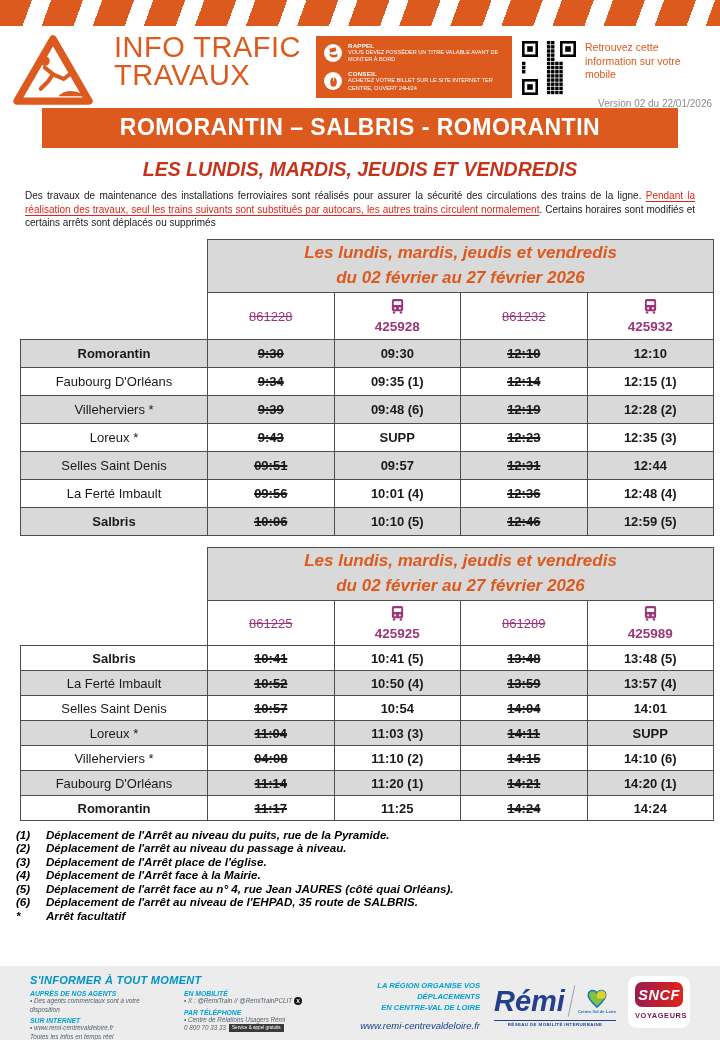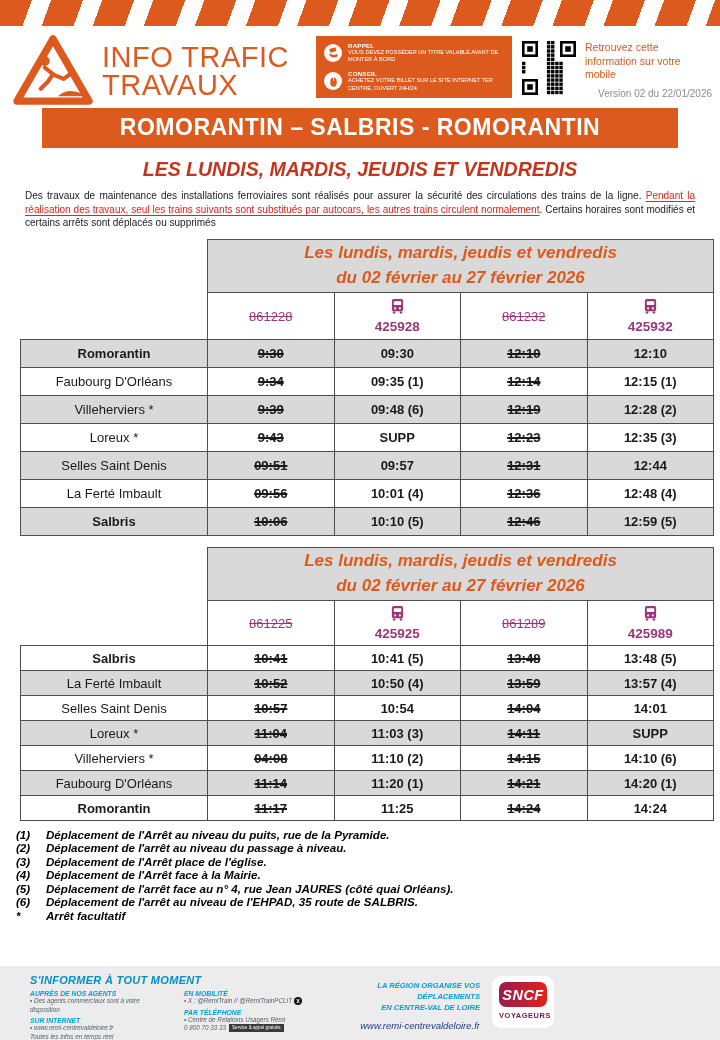--- a/index.html
+++ b/index.html
@@ -4,32 +4,32 @@
 <style>
   html,body{margin:0;padding:0;}
   body{
     width:720px;height:1040px;position:relative;overflow:hidden;
     background:#fff;font-family:"Liberation Sans",sans-serif;color:#1a1a1a;
   }
   
   .stripes{height:26px;background:repeating-linear-gradient(110deg,#DC5A1E 0 30px,#fff 30px 48px);}
   
   .header{position:relative;height:64px;margin-top:8px;}
-  .logo{position:absolute;left:12px;top:0;display:flex;align-items:center;gap:8px;}
+  .logo{position:absolute;left:12px;top:0;display:flex;gap:20px;}
   .logo-text{color:#DC5A1E;font-size:29px;line-height:0.95;letter-spacing:0.5px;font-weight:400;}
   .notice{position:absolute;left:316px;top:2px;width:196px;height:62px;background:#DC5A1E;color:#fff;
     padding:6px 8px;box-sizing:border-box;display:flex;flex-direction:column;justify-content:space-between;}
   .notice-row{display:flex;gap:6px;align-items:center;}
   .notice-icon{width:18px;height:18px;background:#fff;border-radius:50%;flex:0 0 18px;
     display:flex;align-items:center;justify-content:center;}
   .notice-label{font-size:6.2px;font-weight:bold;letter-spacing:0.2px;}
   .notice-text{font-size:5.6px;line-height:1.3;}
   .qr{position:absolute;left:521px;top:6px;width:56px;height:56px;}
   .qr-caption{position:absolute;left:585px;top:7px;width:100px;color:#DC5A1E;font-size:10.5px;line-height:1.3;}
-  .version{position:absolute;left:545px;top:54px;width:167px;color:#8c8c8c;font-size:10px;text-align:right;}
+  .version{position:absolute;left:545px;top:64px;width:167px;color:#8c8c8c;font-size:10px;text-align:right;}
   
   .banner{margin:10px 42px 0;background:#DC5A1E;color:#fff;font-weight:bold;font-size:23px;
     text-align:center;padding:6px 0 7px;letter-spacing:0.5px;}
   
   .period-title{margin-top:8px;text-align:center;color:#C5331B;font-weight:bold;font-style:italic;
     font-size:19.5px;line-height:1.4;}
   .intro{margin:6px 25px 0;font-size:10px;line-height:1.36;text-align:justify;}
   .intro .alert{color:#E2231A;text-decoration:underline;text-underline-offset:2px;}
   
   .tt-wrap1{margin:9px 0 0 20px;}
@@ -428,18 +428,34 @@
       </div>
     </div>
   </div>
 
   <div class="f-region">
     <div class="f-region-l">LA RÉGION ORGANISE VOS DÉPLACEMENTS</div>
     <div class="f-region-l">EN CENTRE-VAL DE LOIRE</div>
     <div class="f-region-url">www.remi-centrevaldeloire.fr</div>
   </div>
 
+  <div class="f-remi">
+    <div class="remi-main">
+      <div class="remi-row">
+        <span class="remi-text">Rémi</span>
+        <span class="remi-divider"></span>
+        <span class="remi-heart">
+          <svg viewBox="0 0 24 22" width="24" height="21">
+            <path d="M12 20 C4.5 13.5 1.5 9 3.2 5.4 C5 1.6 10 1.8 12 5.4 C14 1.8 19 1.6 20.8 5.4 C22.5 9 19.5 13.5 12 20 Z" fill="#7DC242" stroke="#1B75BB" stroke-width="1.6" stroke-linejoin="round"></path>
+            <path d="M12 5.4 C14 1.8 19 1.6 20.8 5.4 C21.6 7.1 21.2 9 20 11 L12 11 Z" fill="#F4D21F" opacity="0.85"></path>
+          </svg>
+          <span class="heart-label">Centre-Val de Loire</span>
+        </span>
+      </div>
+      <div class="remi-sub">RÉSEAU DE MOBILITÉ INTERURBAINE</div>
+    </div>
+  </div>
 
   <div class="f-sncf">
     <div class="sncf-box">SNCF</div>
     <div class="sncf-sub">VOYAGEURS</div>
   </div>
 </div>
 
 </body></html>

